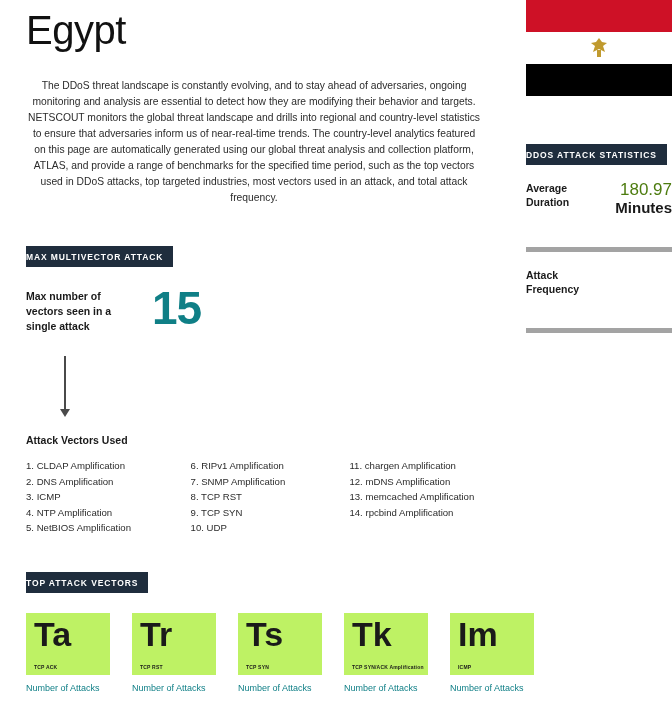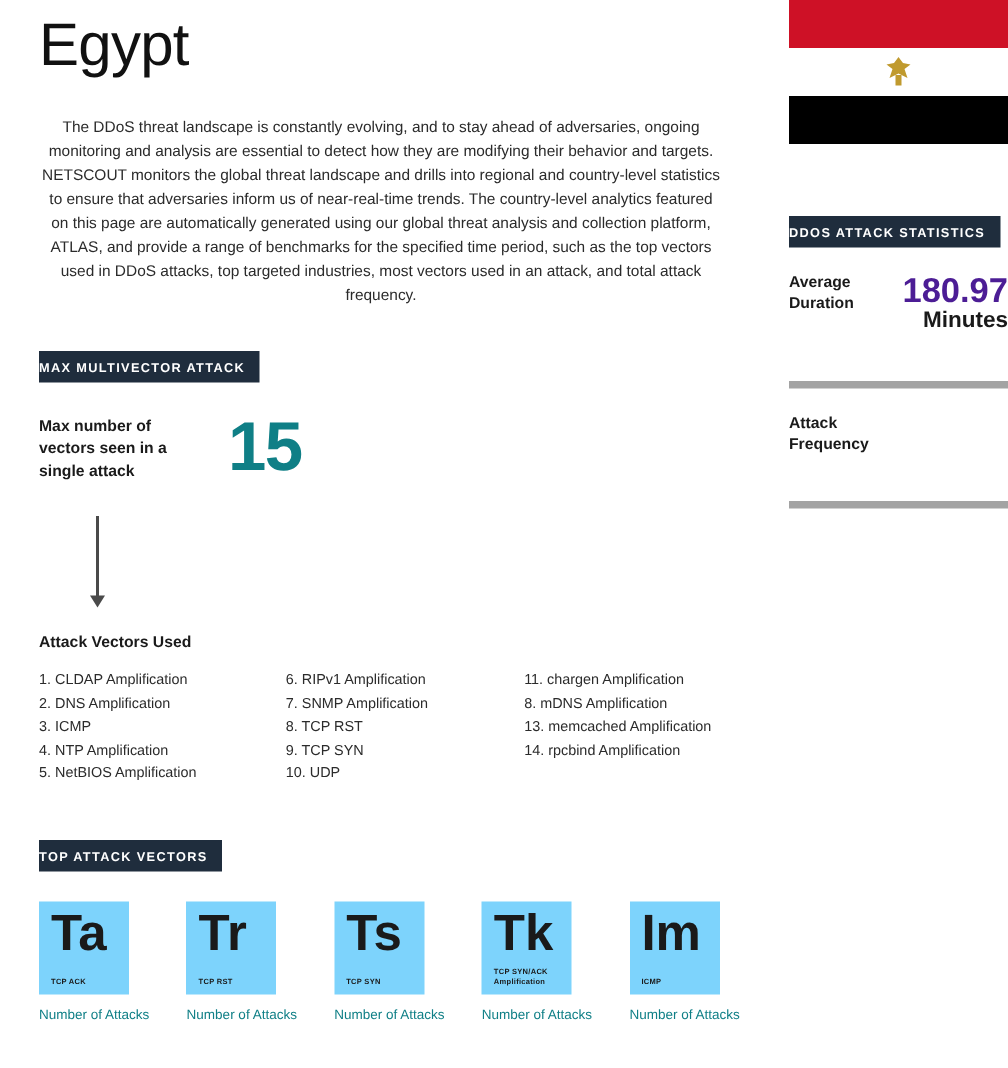--- a/index.html
+++ b/index.html
@@ -49,26 +49,26 @@
     background: #1f2d3d;
     color: #ffffff;
     font-size: 8.5px;
     font-weight: bold;
     letter-spacing: 0.9px;
     padding: 6px 10px 5px 0;
     text-transform: uppercase;
   }
 
   .maxmv-wrap {
-    margin-top: 28px;
+    margin-top: 40px;
   }
 
   .maxmv-row {
     display: flex;
-    align-items: center;
+    align-items: flex-start;
     margin-top: 18px;
   }
   .maxmv-label {
     font-size: 10.5px;
     font-weight: bold;
     line-height: 1.45;
     width: 108px;
     color: #1a1a1a;
     padding-top: 4px;
   }
@@ -119,23 +119,23 @@
 
   .tav-wrap { margin-top: 36px; }
 
   .cards {
     margin-top: 20px;
     display: flex;
     gap: 22px;
   }
   .card { width: 84px; }
   .card-box {
-    width: 60px;
+    width: 84px;
     height: 62px;
-    background: #7dd3fc;
+    background: #bef264;
     position: relative;
     padding-left: 37px;
   }
   .card-sym {
     position: absolute;
     left: 8px;
     top: 4px;
     font-size: 34px;
     font-weight: bold;
     color: #1a1a1a;
@@ -215,23 +215,23 @@
     line-height: 1.35;
     width: 64px;
     color: #1a1a1a;
   }
   .stat-value {
     text-align: right;
     line-height: 1.1;
   }
   .stat-num {
     display: block;
-    font-size: 23px;
-    font-weight: bold;
-    color: #4c1d95;
+    font-size: 17px;
+    font-weight: normal;
+    color: #4d7c0f;
   }
   .stat-unit {
     display: block;
     font-size: 15px;
     font-weight: bold;
     color: #1a1a1a;
   }
 </style>
 </head>
 <body>
@@ -267,21 +267,21 @@
       </div>
       <div class="vcol c2">
         <div>6. RIPv1 Amplification</div>
         <div>7. SNMP Amplification</div>
         <div>8. TCP RST</div>
         <div>9. TCP SYN</div>
         <div>10. UDP</div>
       </div>
       <div class="vcol">
         <div>11. chargen Amplification</div>
-        <div>8. mDNS Amplification</div>
+        <div>12. mDNS Amplification</div>
         <div>13. memcached Amplification</div>
         <div>14. rpcbind Amplification</div>
       </div>
     </div>
 
     <div class="tav-wrap">
       <span class="chip">TOP ATTACK VECTORS</span>
 
       <div class="cards">
 

